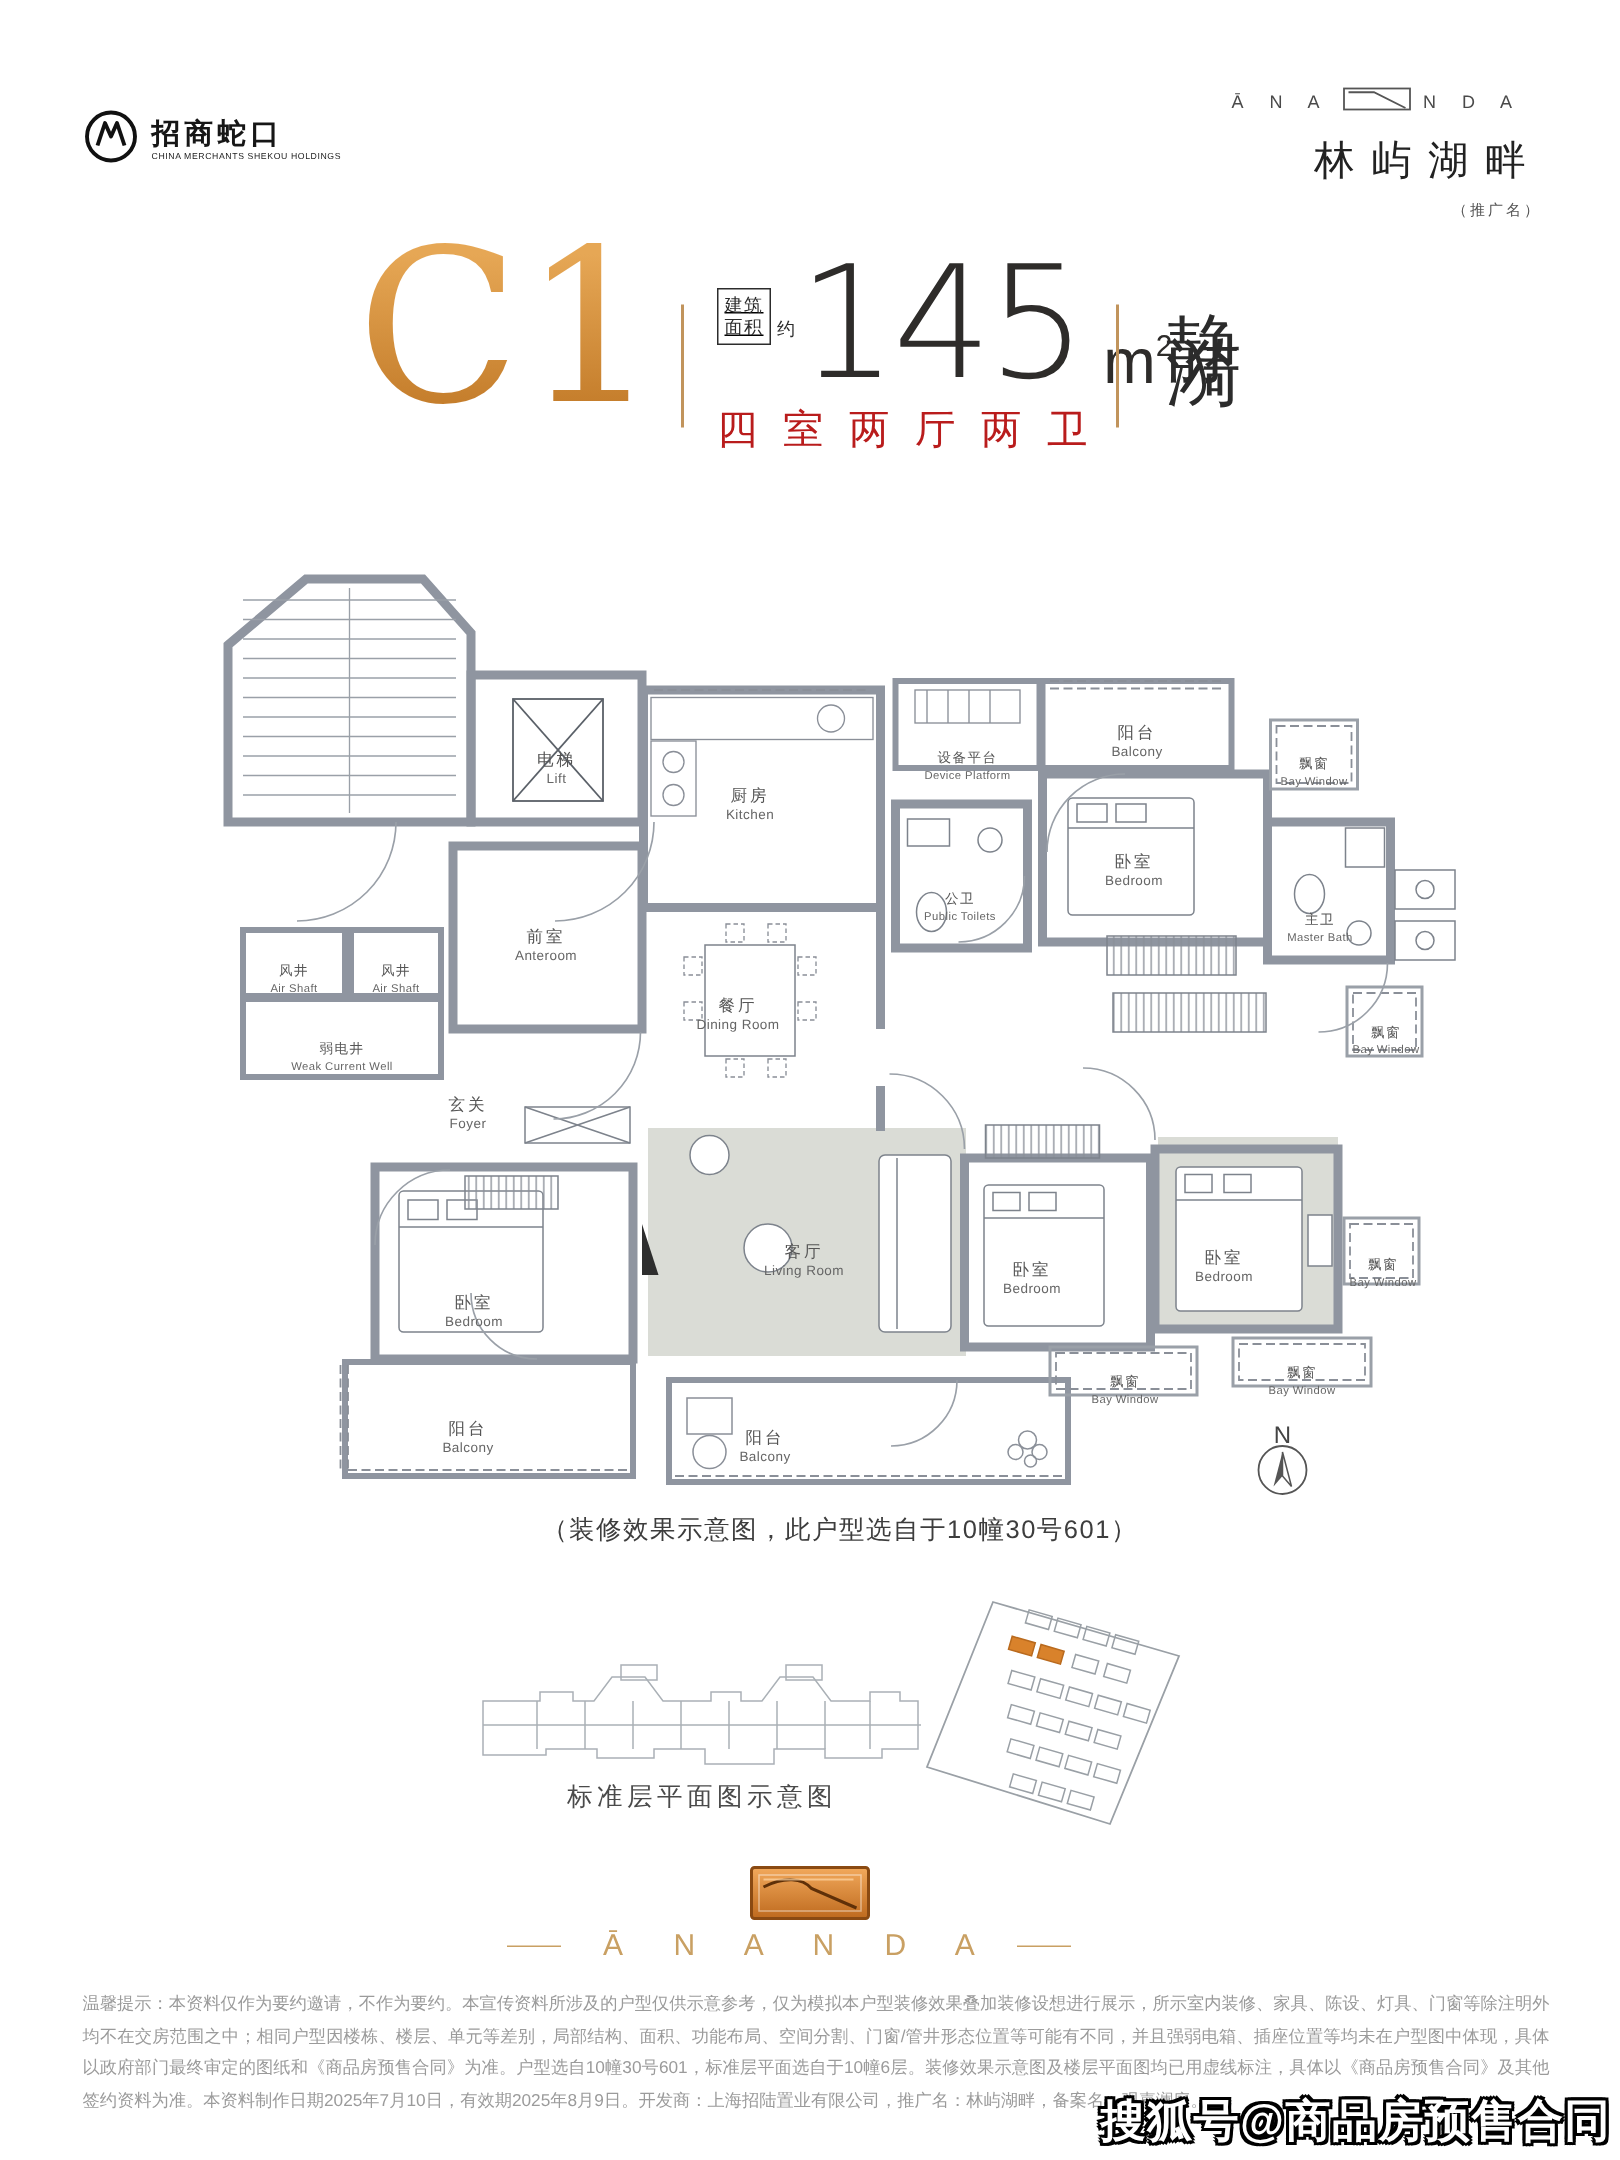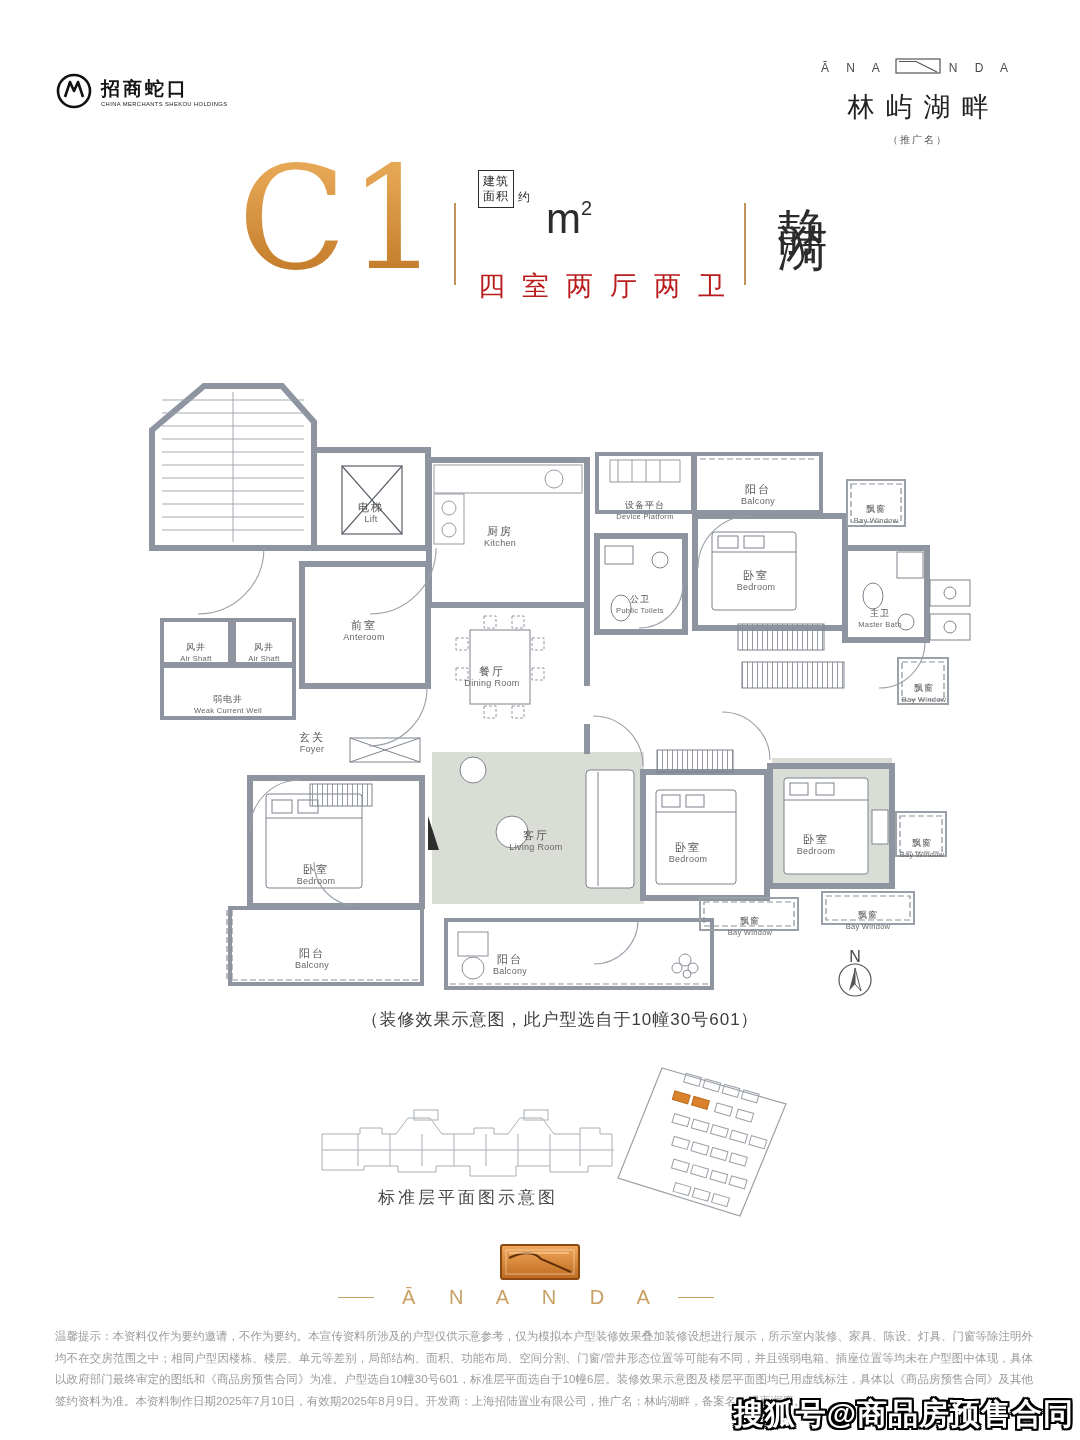--- a/index.html
+++ b/index.html
@@ -4,32 +4,32 @@
 <style>
   html,body{margin:0;padding:0;background:#fff;}
   body{font-family:"Liberation Sans","DejaVu Sans",sans-serif;-webkit-font-smoothing:antialiased;}
   #page{position:relative;width:1080px;height:1440px;background:#fff;overflow:hidden;}
 
   
   .cm-logo{position:absolute;left:55px;top:72px;display:flex;align-items:center;gap:8px;}
   .cm-logo-text .zh{font-size:19px;font-weight:bold;color:#161616;letter-spacing:3px;line-height:1;}
   .cm-logo-text .en{font-size:5.8px;color:#222;letter-spacing:.4px;margin-top:3px;}
 
-  .prj-logo{position:absolute;right:52px;top:58px;width:220px;text-align:center;}
+  .prj-logo{position:absolute;right:52px;top:58px;width:220px;text-align:right;}
   .prj-word{display:flex;align-items:center;justify-content:center;gap:8px;color:#4a4a4a;font-size:12px;letter-spacing:7px;}
   .prj-name{margin-top:12px;font-size:27px;color:#222;letter-spacing:11px;text-indent:11px;font-family:"Liberation Serif","DejaVu Serif",serif;}
   .prj-note{margin-top:8px;font-size:10px;color:#555;letter-spacing:2px;}
 
   
   .unit-code{position:absolute;left:238px;top:148px;font-family:"DejaVu Serif","Liberation Serif",serif;font-size:142px;line-height:1;background:linear-gradient(180deg,#E6A755 15%,#C57E2C 85%);-webkit-background-clip:text;background-clip:text;color:transparent;letter-spacing:2px;}
   .vdiv{position:absolute;width:2px;background:#C1945C;}
   .vdiv.d1{left:454px;top:203px;height:82px;}
   .vdiv.d2{left:744px;top:203px;height:82px;}
   .area-row{position:absolute;left:478px;top:170px;display:flex;align-items:flex-end;}
-  .area-box{border:1.5px solid #2c2c2c;padding:3px 4px;margin-bottom:32px;}
+  .area-box{border:1.5px solid #2c2c2c;padding:3px 4px;margin-bottom:32px;text-decoration:underline;}
   .area-box div{font-size:12px;color:#2c2c2c;line-height:1.25;letter-spacing:1px;}
   .area-approx{font-size:12px;color:#2c2c2c;margin:0 2px 34px 4px;}
   .area-num{font-size:104px;line-height:.88;color:#2e2c2a;font-weight:200;letter-spacing:-3px;font-family:"DejaVu Sans","Liberation Sans",sans-serif;}
   .area-unit{font-size:42px;color:#2e2c2a;font-weight:200;margin-left:14px;line-height:1;}
   .area-sup{font-size:20px;color:#2e2c2a;vertical-align:18px;}
   .layout-desc{position:absolute;left:478px;top:268px;font-size:27px;color:#b91c1c;letter-spacing:17px;white-space:nowrap;}
   .tagline{position:absolute;left:770px;top:168px;writing-mode:vertical-rl;font-size:50px;color:#2b2b2b;letter-spacing:16px;font-family:"Liberation Serif","DejaVu Serif",serif;}
 
   
   .fp-wrap{position:absolute;left:140px;top:380px;width:840px;height:630px;}
@@ -92,20 +92,21 @@
   </div>
 
   <div class="unit-code">C1</div>
   <div class="vdiv d1"></div>
   <div class="area-row">
     <span class="area-box">
       <div>建筑</div>
       <div>面积</div>
     </span>
     <span class="area-approx">约</span>
+    <span class="area-num">145</span>
     <span class="area-unit"><span>m</span><span class="area-sup">2</span></span>
   </div>
   <div class="layout-desc">四室两厅两卫</div>
   <div class="vdiv d2"></div>
   <div class="tagline">静漪</div>
 
   <div class="fp-wrap">
     <svg width="840" height="630" viewBox="0 0 840 630">
       <defs>
         <pattern id="hatch" width="5" height="8" patternUnits="userSpaceOnUse">

